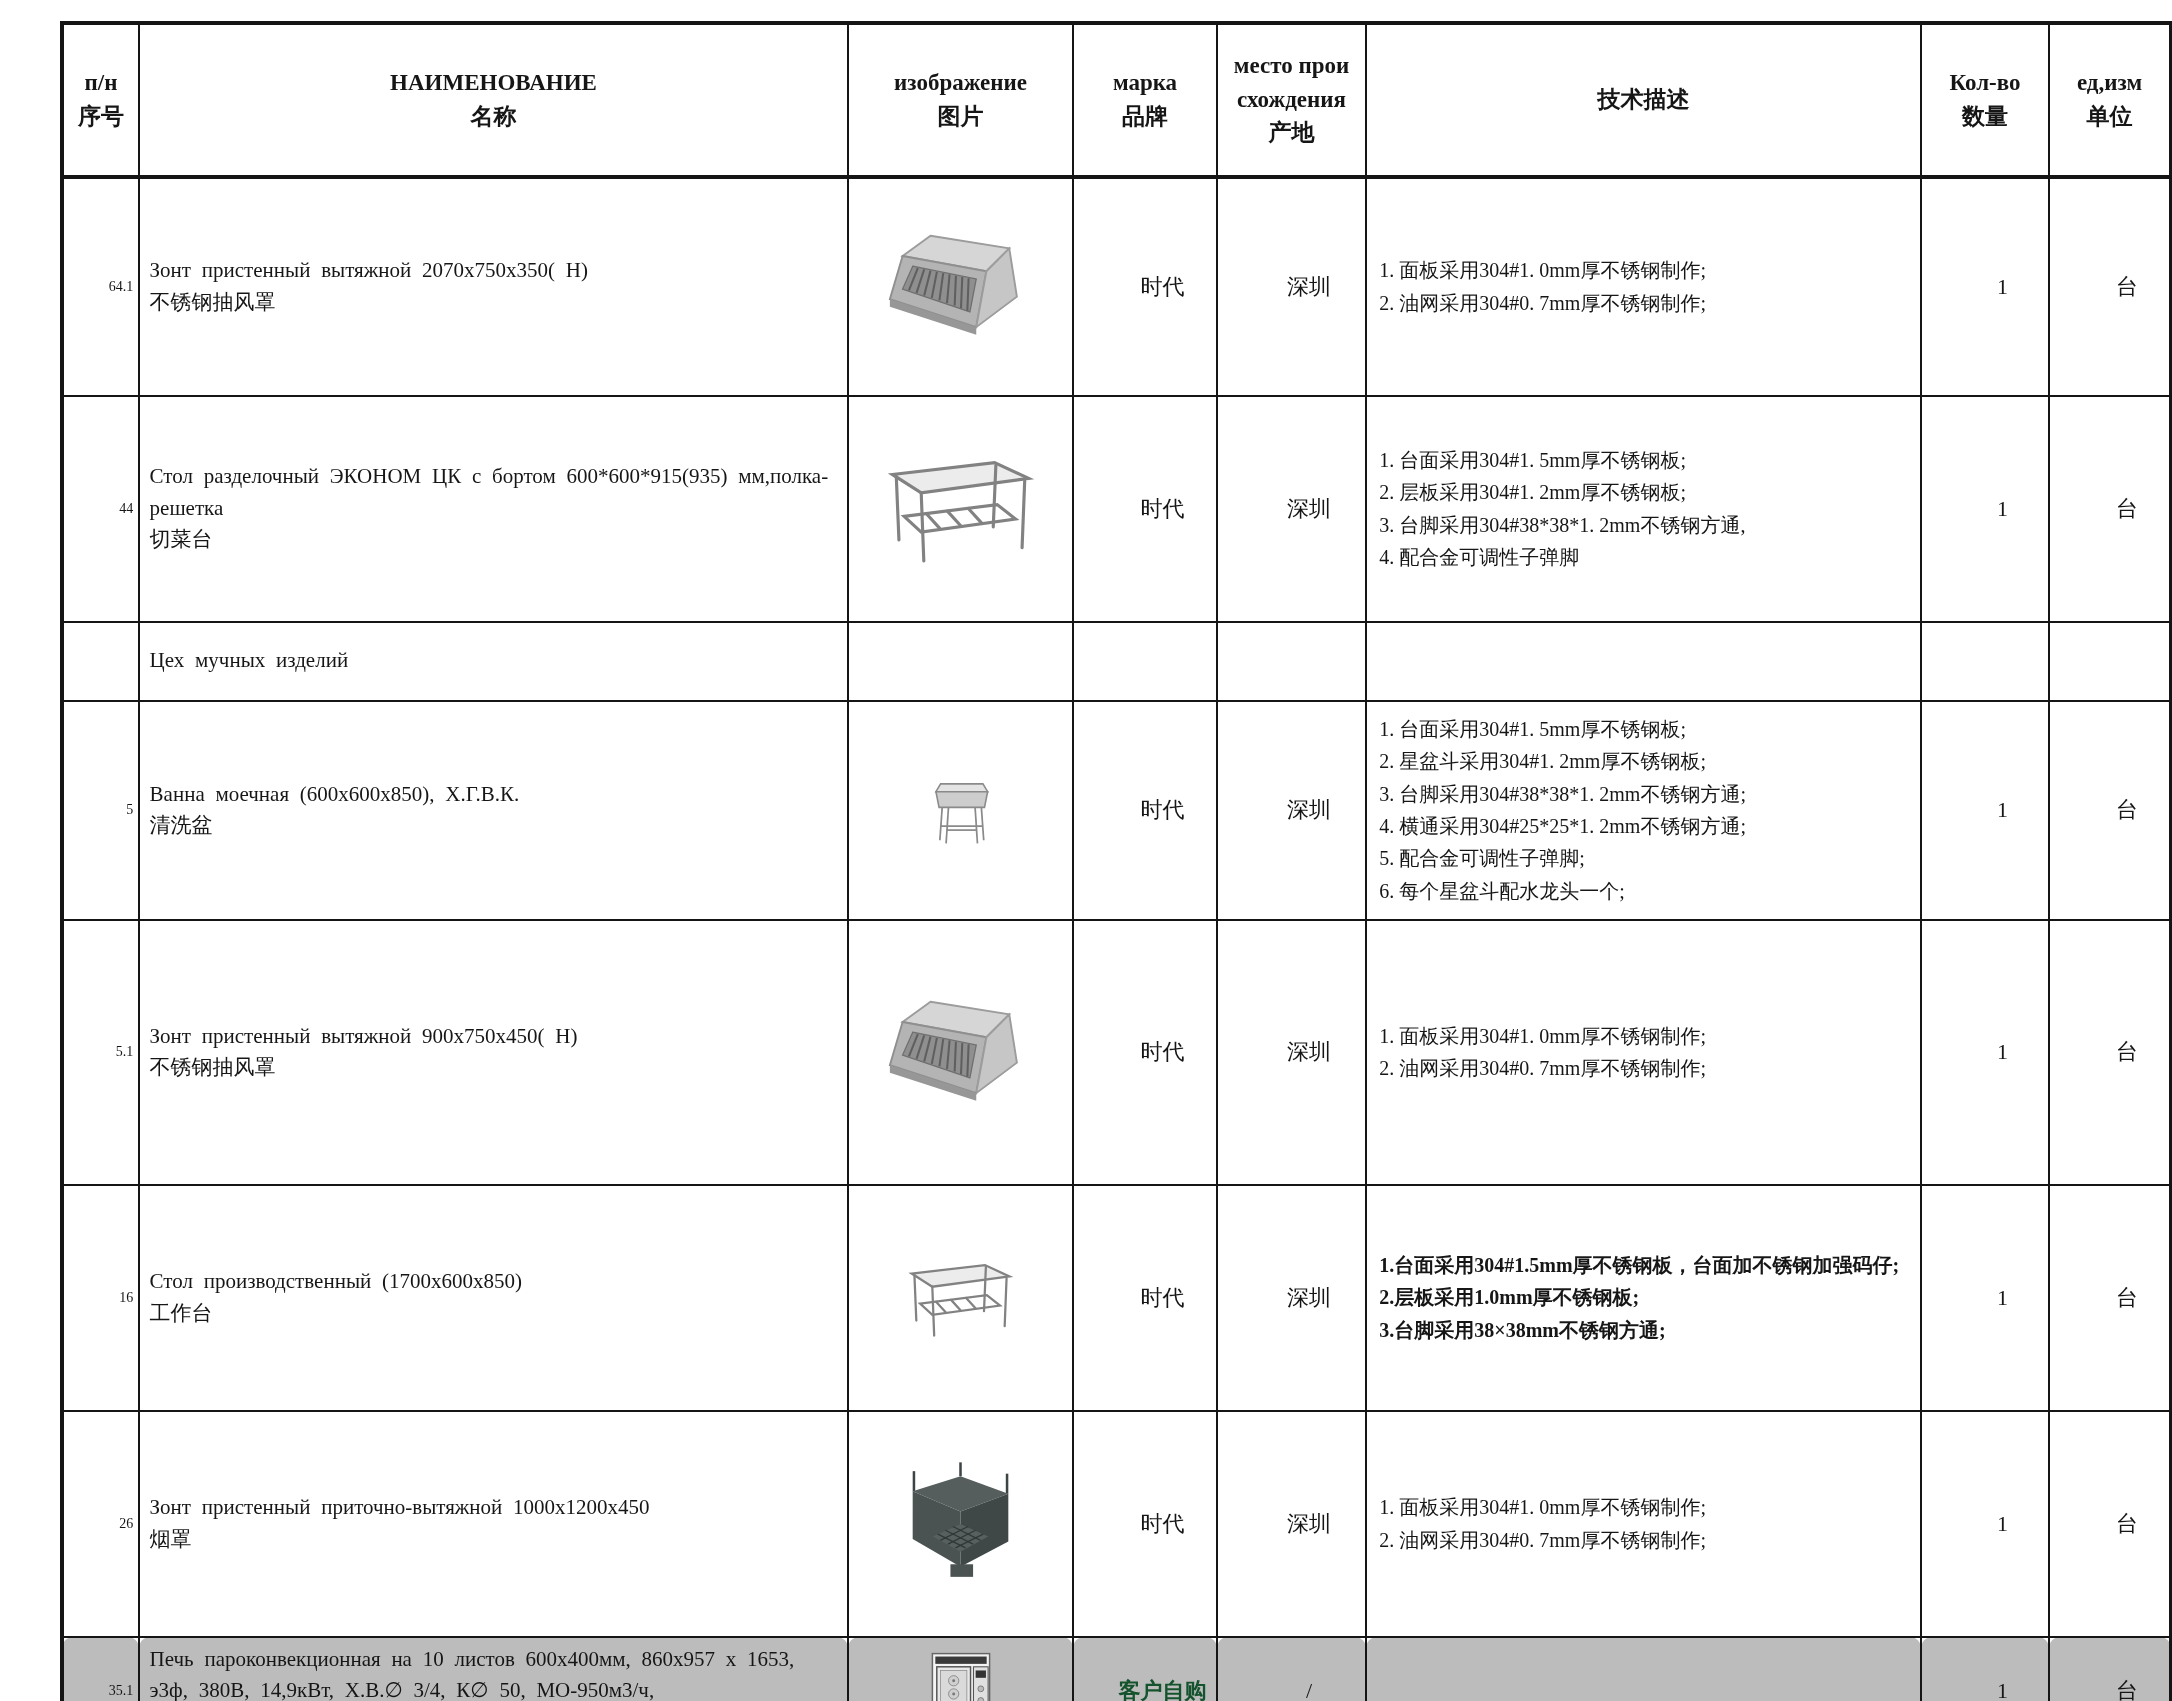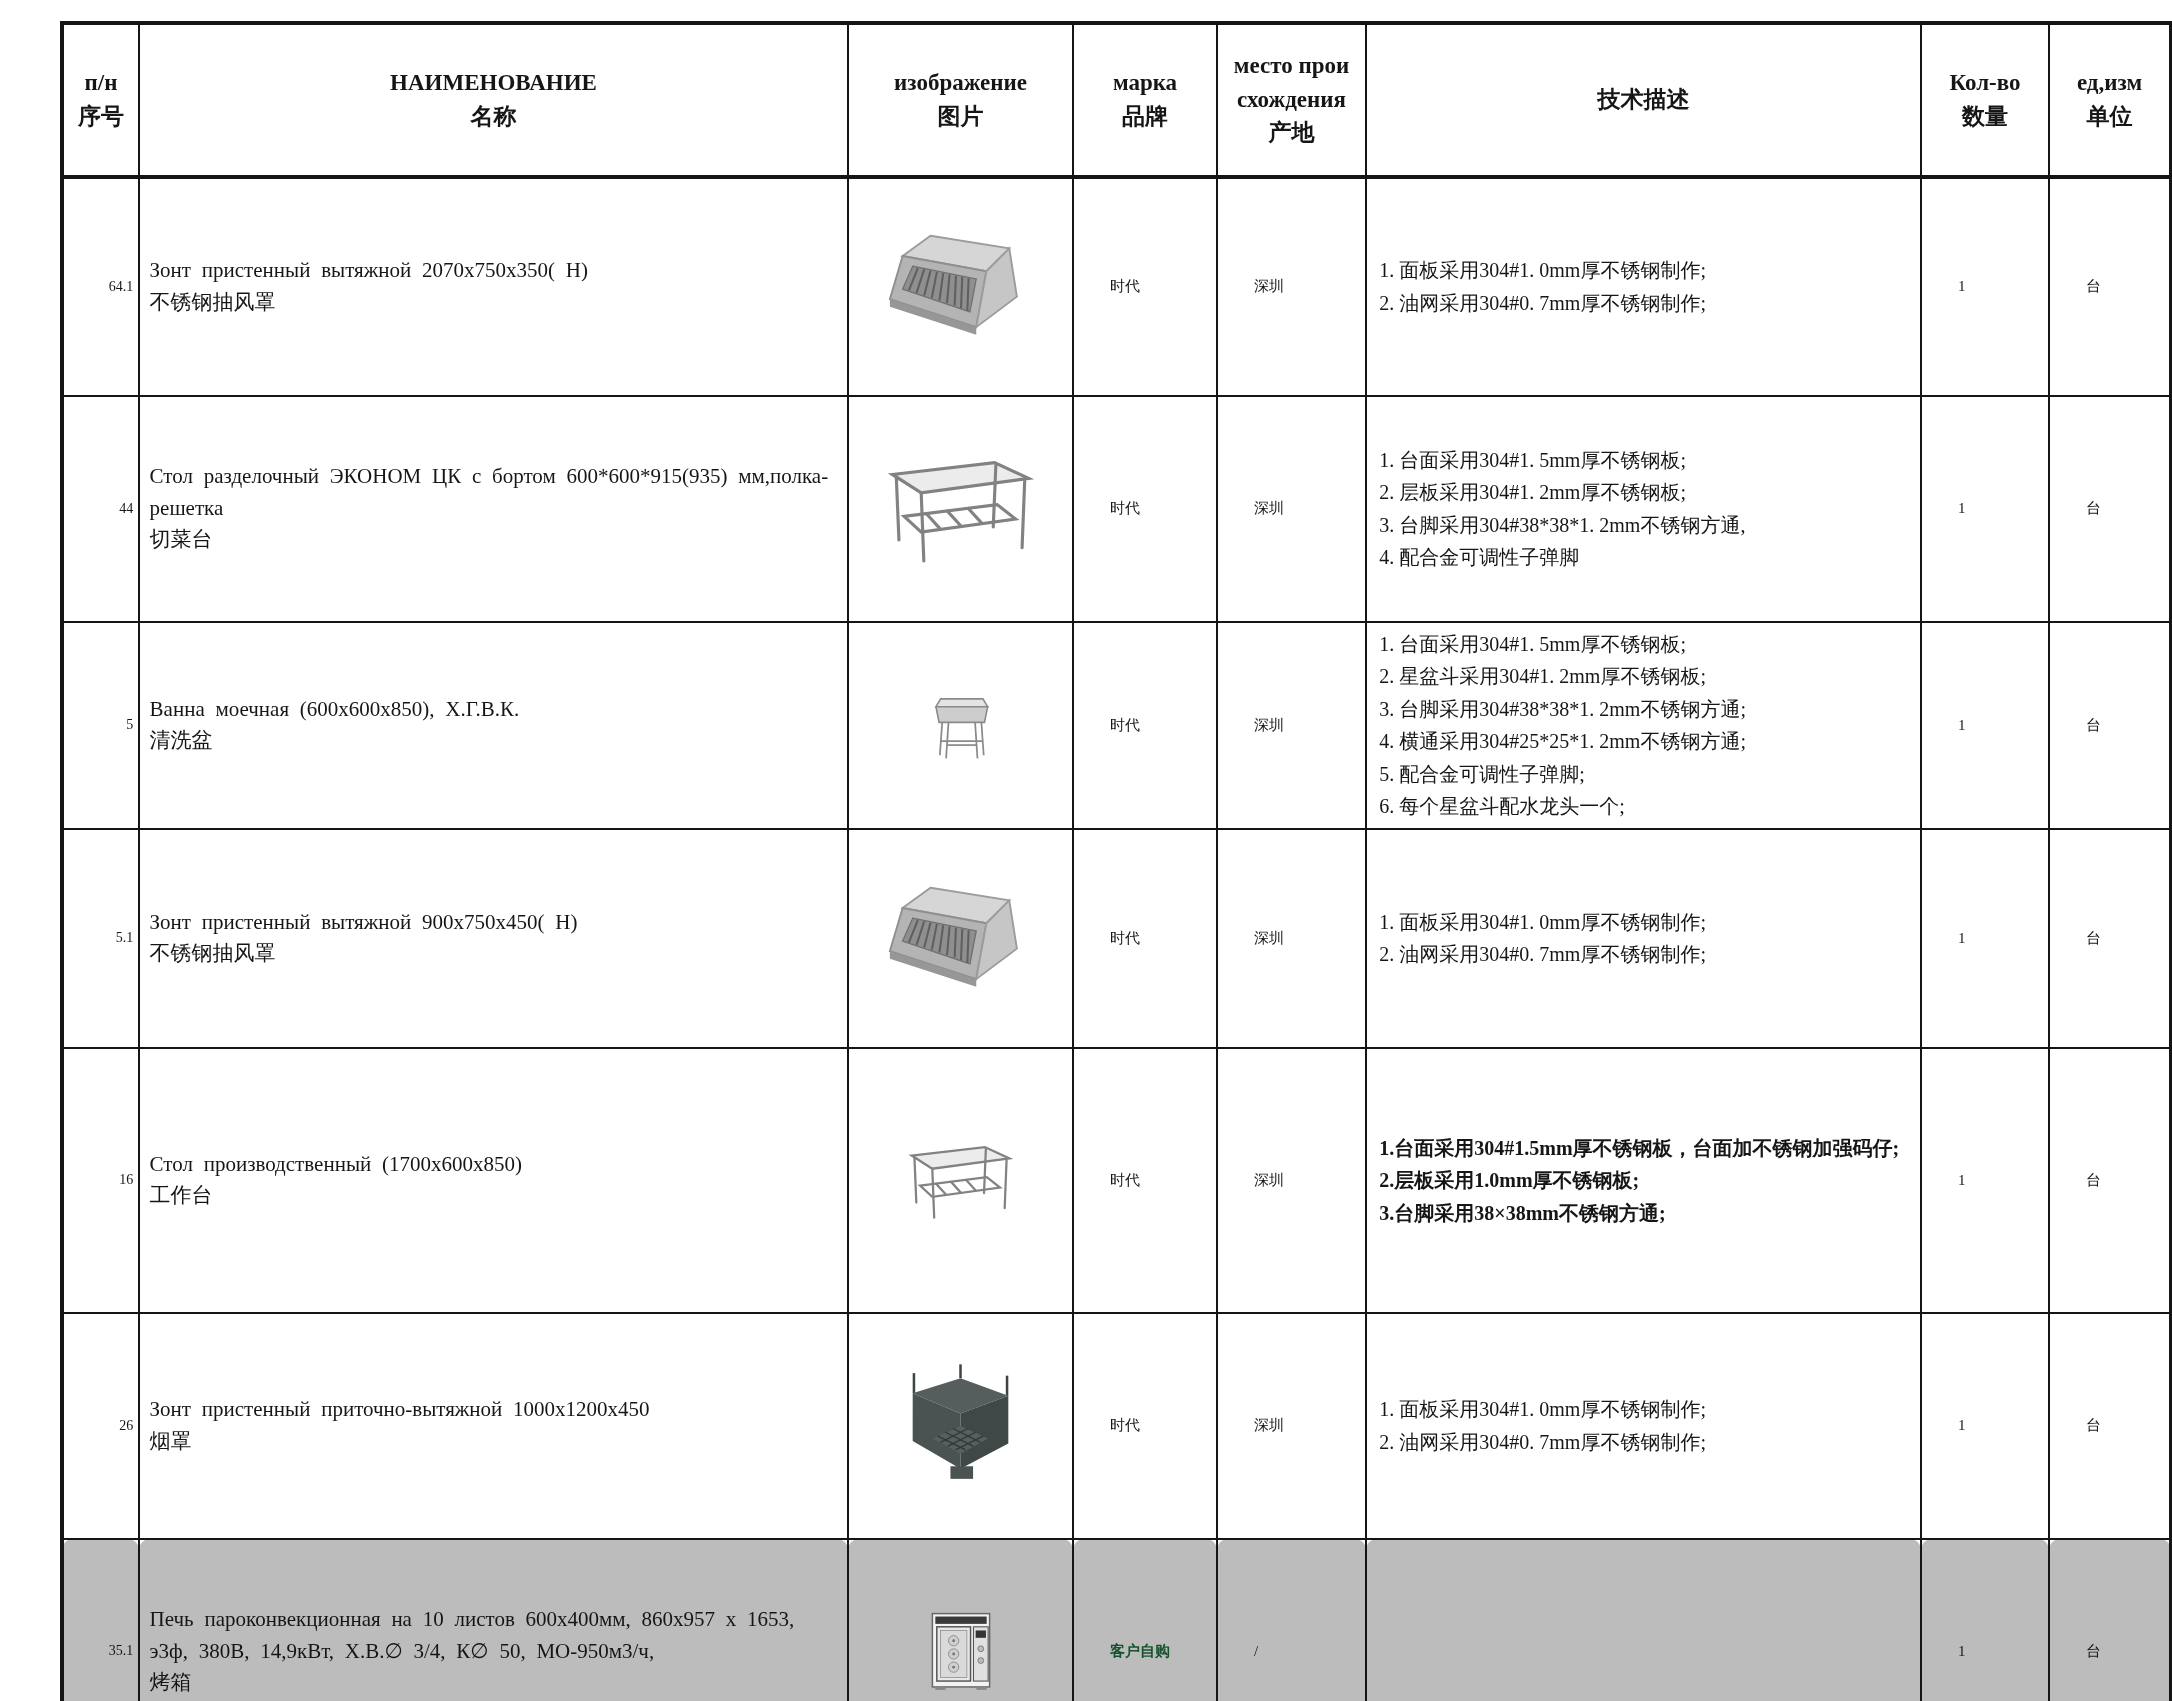--- a/index.html
+++ b/index.html
@@ -18,21 +18,21 @@
   tbody tr:nth-child(4){height:219px;}
   tbody tr:nth-child(5){height:265px;}
   tbody tr:nth-child(6){height:226px;}
   tbody tr:nth-child(7){height:226px;}
   tbody tr:nth-child(8){height:110px;}
   .c-num{text-align:right;padding-right:4.8px;font-size:14px;}
   .c-name{padding:5.5px 6.8px 5.5px 9.6px;font-size:21px;line-height:1.5;}
   .name-ru{word-spacing:5.5px;}
   .c-img{text-align:center;}
   .img-wrap{display:flex;align-items:center;justify-content:center;width:100%;height:100%;}
-  .c-brand,.c-origin,.c-qty,.c-unit{font-size:15px;padding-left:36px;}
+  .c-brand,.c-origin,.c-qty,.c-unit{text-align:center;font-size:22px;padding-left:36px;}
   .c-tech{padding:5.5px 8.2px 5.5px 12.3px;font-size:20px;line-height:1.62;}
   .tech-bold{font-weight:bold;}
   tr.gray td{background:#bcbcbc;border-radius:11px;}
   .red{color:#14532d;font-weight:bold;font-family:Liberation Mono, monospace;}
   .sz-hood svg{width:156px;height:127px;}
   .sz-table svg{width:163px;height:131px;}
   .sz-table-s svg{width:127px;height:94px;}
   .sz-sink svg{width:94px;height:115px;}
   .sz-hood-dark svg{width:151px;height:134px;}
   .sz-oven svg{width:66px;height:88px;}
@@ -153,20 +153,32 @@
           <td class="c-tech">
             <div>1. 台面采用304#1. 5mm厚不锈钢板;</div>
             <div>2. 层板采用304#1. 2mm厚不锈钢板;</div>
             <div>3. 台脚采用304#38*38*1. 2mm不锈钢方通,</div>
             <div>4. 配合金可调性子弹脚</div>
           </td>
           <td class="c-qty"><span>1</span></td>
           <td class="c-unit"><span>台</span></td>
         </tr>
         <tr>
+          <td class="c-num"><span></span></td>
+          <td class="c-name">
+            <div class="name-ru">Цех мучных изделий</div>
+          </td>
+          <td class="c-img"></td>
+          <td class="c-brand"><span></span></td>
+          <td class="c-origin"><span></span></td>
+          <td class="c-tech"></td>
+          <td class="c-qty"><span></span></td>
+          <td class="c-unit"><span></span></td>
+        </tr>
+        <tr>
           <td class="c-num"><span>5</span></td>
           <td class="c-name">
             <div class="name-ru">Ванна моечная (600x600x850), Х.Г.В.К.</div>
             <div class="name-zh">清洗盆</div>
           </td>
           <td class="c-img">
             <div class="img-wrap sz-sink">
               <svg viewBox="0 0 120 100" xmlns="http://www.w3.org/2000/svg">
     <polygon points="34,16 88,16 94,26 28,26" fill="#e4e4e4" stroke="#8a8a8a" stroke-width="2"></polygon>
     <polygon points="28,26 94,26 90,46 32,46" fill="#cdcdcd" stroke="#8a8a8a" stroke-width="2"></polygon>

